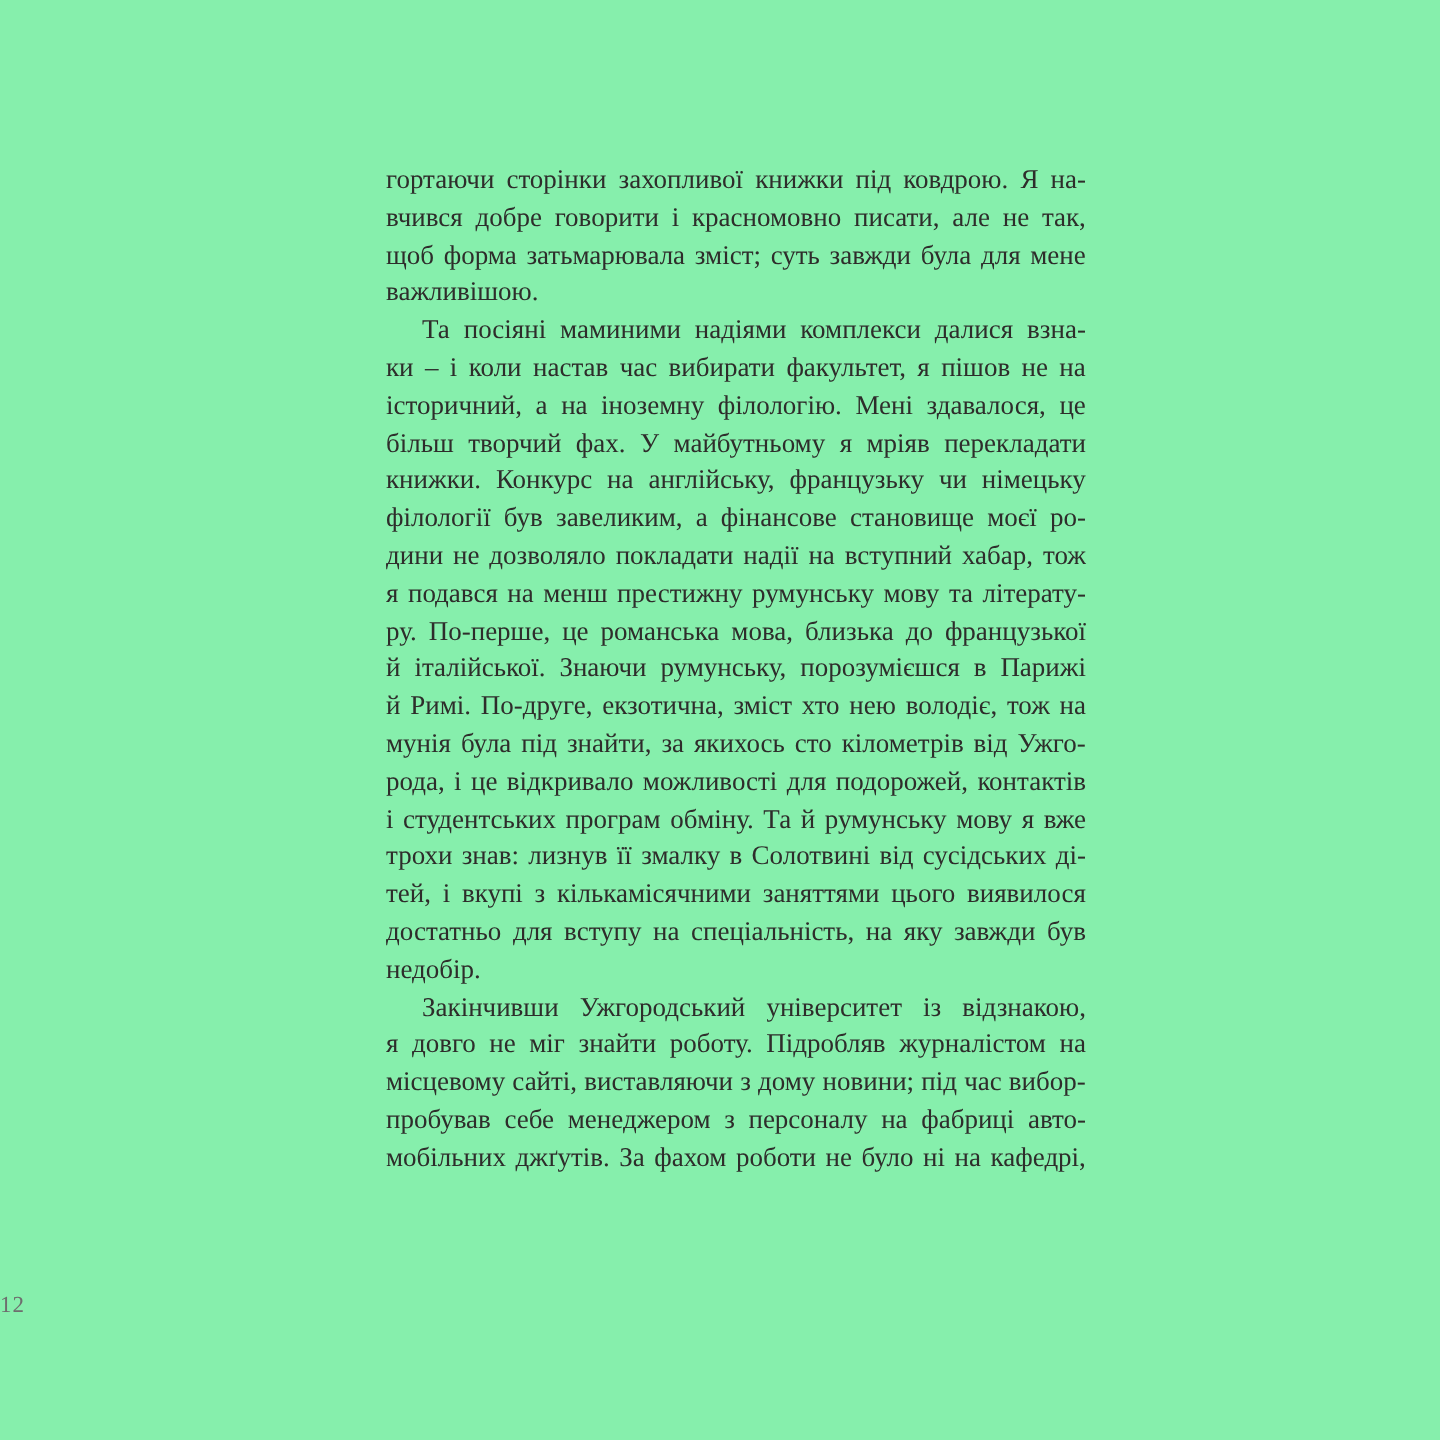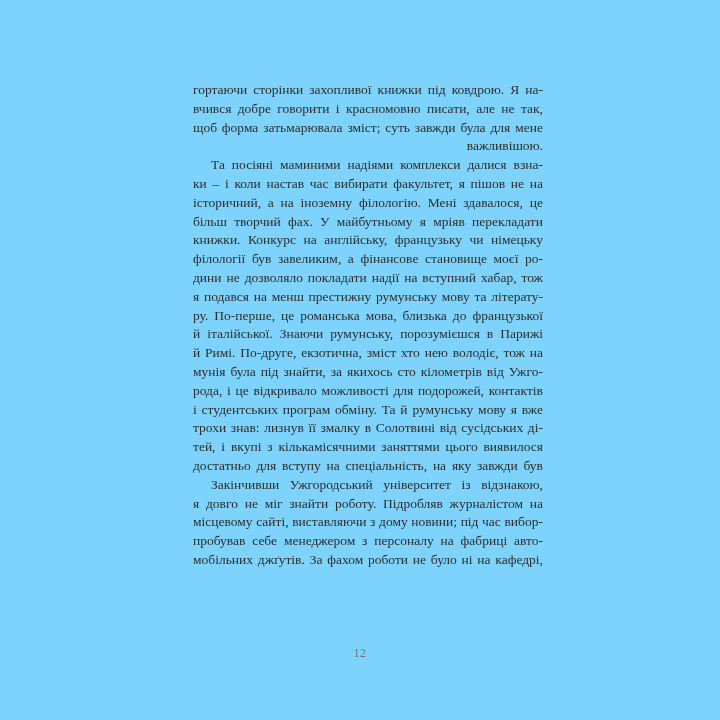--- a/index.html
+++ b/index.html
@@ -4,21 +4,21 @@
 <style>
   html, body {
     margin: 0;
     padding: 0;
     background: #ffffff;
   }
   .page {
     position: relative;
     width: 720px;
     height: 720px;
-    background: #7dd3fc;
+    background: #86efac;
     overflow: hidden;
     font-family: "Liberation Serif", "DejaVu Serif", serif;
   }
   .text-block {
     position: absolute;
     left: 193px;
     top: 81px;
     width: 350px;
     color: #2e2d2b;
     font-size: 13.5px;
@@ -34,32 +34,30 @@
     justify-content: space-between;
     height: 18.8px;
     line-height: 18.8px;
     overflow: visible;
     white-space: pre;
   }
   .line > span { flex: 0 0 auto; }
   
   .line.last {
     display: block;
-    text-align: right;
+    text-align: left;
     white-space: pre;
-    margin-left: 20px;
   }
   
   .line.ind { padding-left: 18px; }
   .folio {
     position: absolute;
     left: 0;
     right: 0;
     top: 646px;
-    text-align: center;
     font-size: 11.5px;
     line-height: 14px;
     color: #6e6e6e;
     letter-spacing: 0.5px;
   }
 </style>
 </head>
 <body>
 
 <div class="page">
@@ -81,20 +79,21 @@
         <span class="line"><span>я</span><span>подався</span><span>на</span><span>менш</span><span>престижну</span><span>румунську</span><span>мову</span><span>та</span><span>літерату-</span></span>
         <span class="line"><span>ру.</span><span>По-перше,</span><span>це</span><span>романська</span><span>мова,</span><span>близька</span><span>до</span><span>французької</span></span>
         <span class="line"><span>й</span><span>італійської.</span><span>Знаючи</span><span>румунську,</span><span>порозумієшся</span><span>в</span><span>Парижі</span></span>
         <span class="line"><span>й</span><span>Римі.</span><span>По-друге,</span><span>екзотична,</span><span>зміст</span><span>хто</span><span>нею</span><span>володіє,</span><span>тож</span><span>на</span></span>
         <span class="line"><span>мунія</span><span>була</span><span>під</span><span>знайти,</span><span>за</span><span>якихось</span><span>сто</span><span>кілометрів</span><span>від</span><span>Ужго-</span></span>
         <span class="line"><span>рода,</span><span>і</span><span>це</span><span>відкривало</span><span>можливості</span><span>для</span><span>подорожей,</span><span>контактів</span></span>
         <span class="line"><span>і</span><span>студентських</span><span>програм</span><span>обміну.</span><span>Та</span><span>й</span><span>румунську</span><span>мову</span><span>я</span><span>вже</span></span>
         <span class="line"><span>трохи</span><span>знав:</span><span>лизнув</span><span>її</span><span>змалку</span><span>в</span><span>Солотвині</span><span>від</span><span>сусідських</span><span>ді-</span></span>
         <span class="line"><span>тей,</span><span>і</span><span>вкупі</span><span>з</span><span>кількамісячними</span><span>заняттями</span><span>цього</span><span>виявилося</span></span>
         <span class="line"><span>достатньо</span><span>для</span><span>вступу</span><span>на</span><span>спеціальність,</span><span>на</span><span>яку</span><span>завжди</span><span>був</span></span>
+        <span class="line last">недобір.</span>
       </p>
       <p class="para">
         <span class="line ind"><span>Закінчивши</span><span>Ужгородський</span><span>університет</span><span>із</span><span>відзнакою,</span></span>
         <span class="line"><span>я</span><span>довго</span><span>не</span><span>міг</span><span>знайти</span><span>роботу.</span><span>Підробляв</span><span>журналістом</span><span>на</span></span>
         <span class="line"><span>місцевому</span><span>сайті,</span><span>виставляючи</span><span>з</span><span>дому</span><span>новини;</span><span>під</span><span>час</span><span>вибор-</span></span>
         <span class="line"><span>пробував</span><span>себе</span><span>менеджером</span><span>з</span><span>персоналу</span><span>на</span><span>фабриці</span><span>авто-</span></span>
         <span class="line"><span>мобільних</span><span>джґутів.</span><span>За</span><span>фахом</span><span>роботи</span><span>не</span><span>було</span><span>ні</span><span>на</span><span>кафедрі,</span></span>
       </p>
     </div>
   <div class="folio">12</div>

